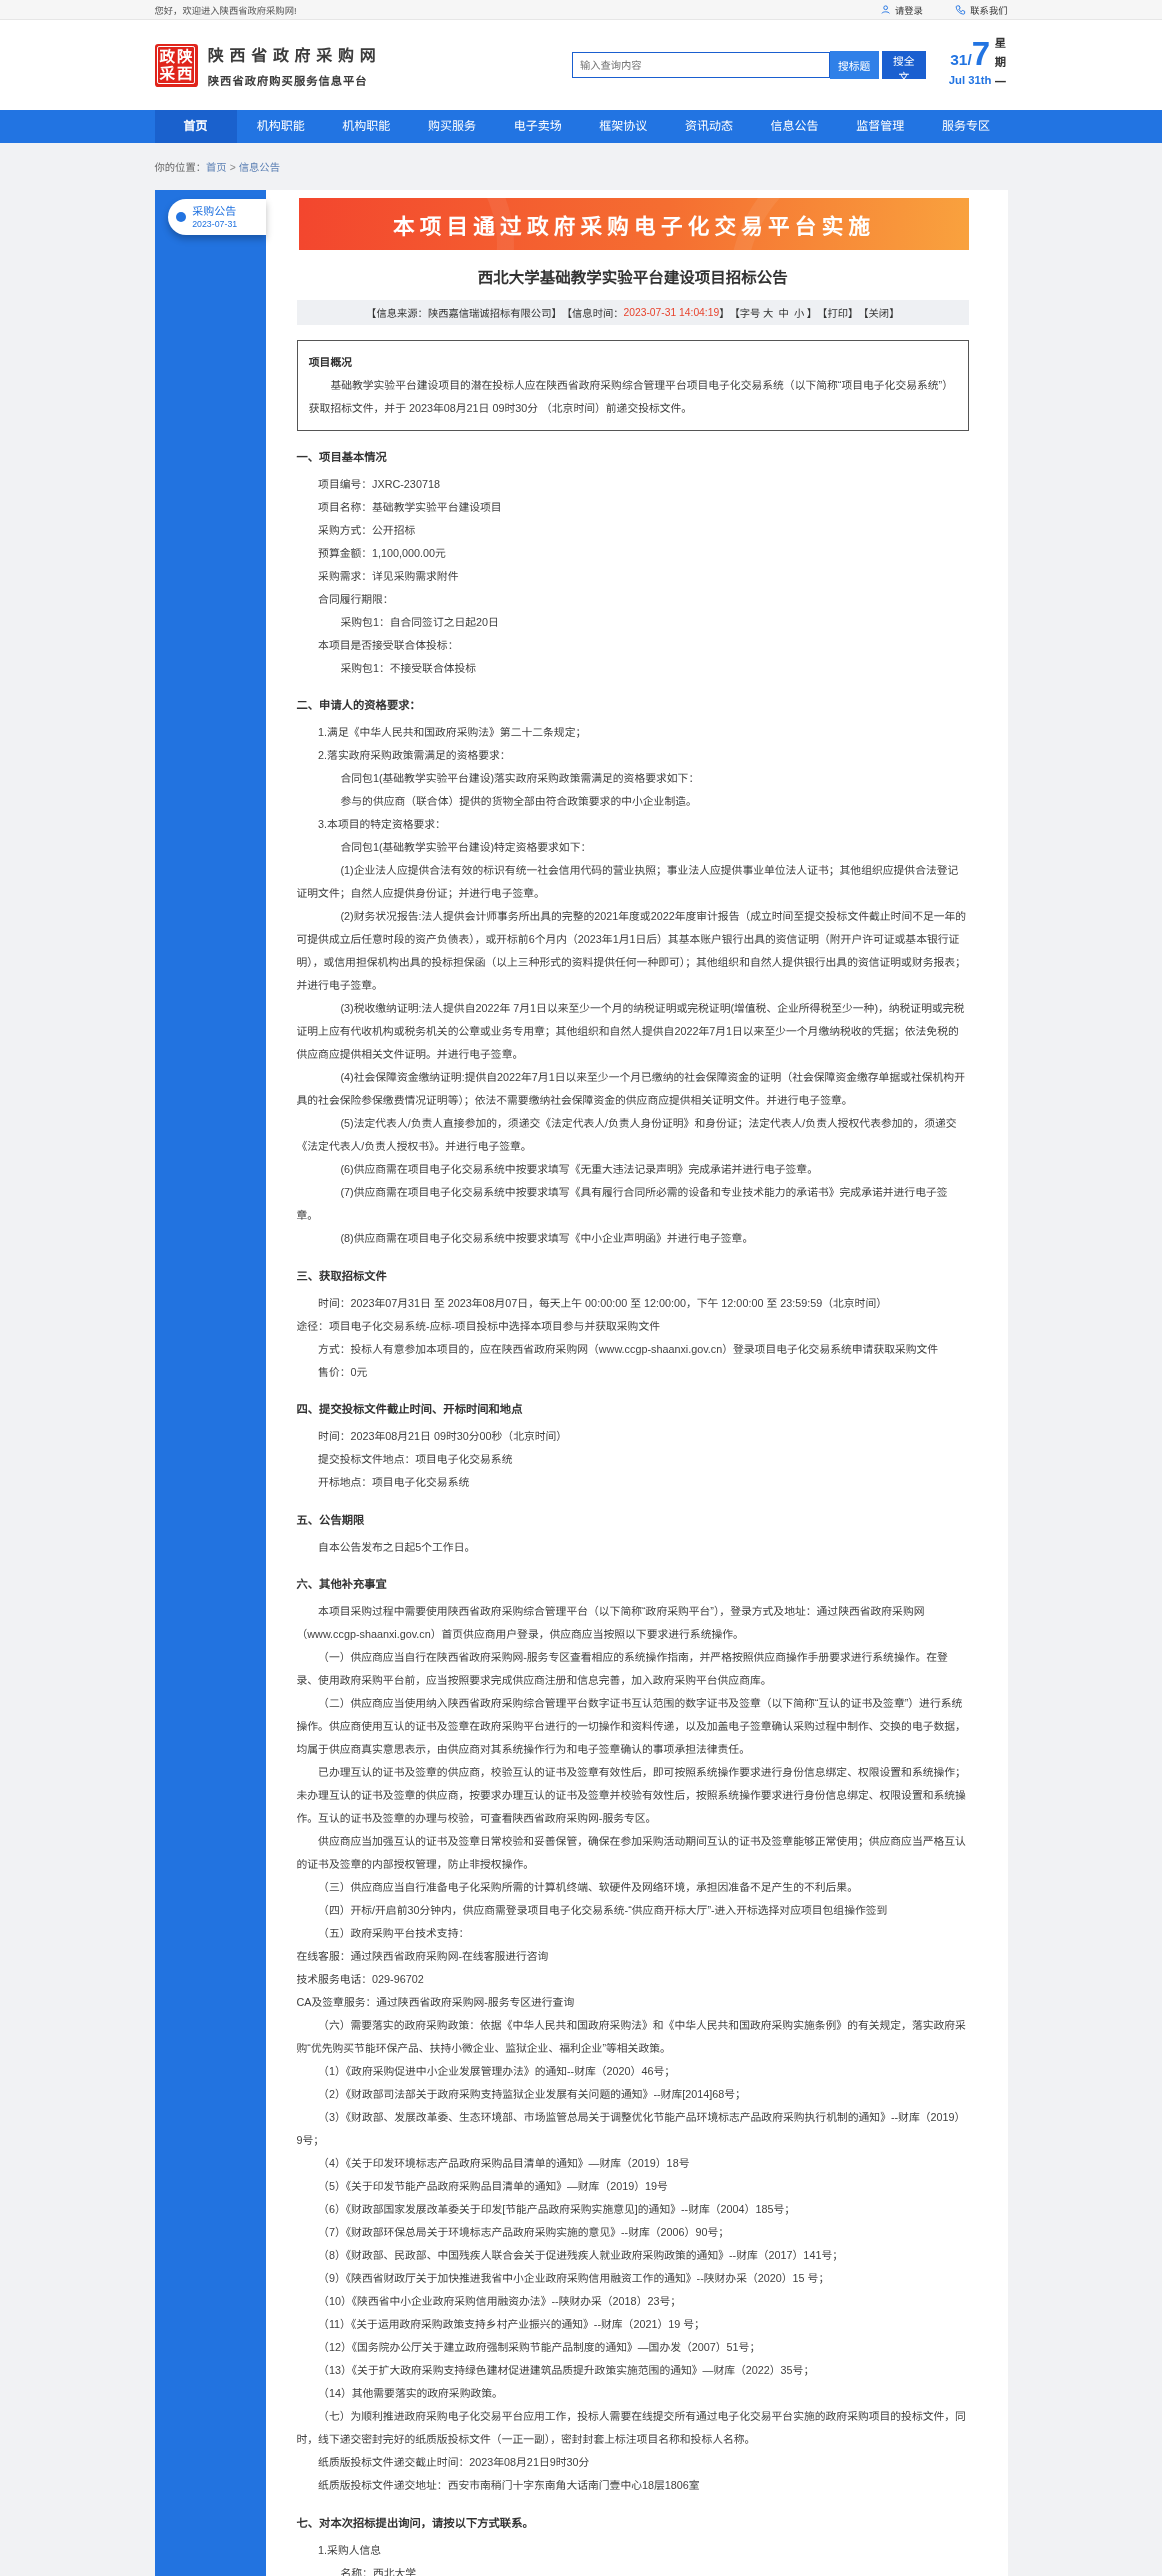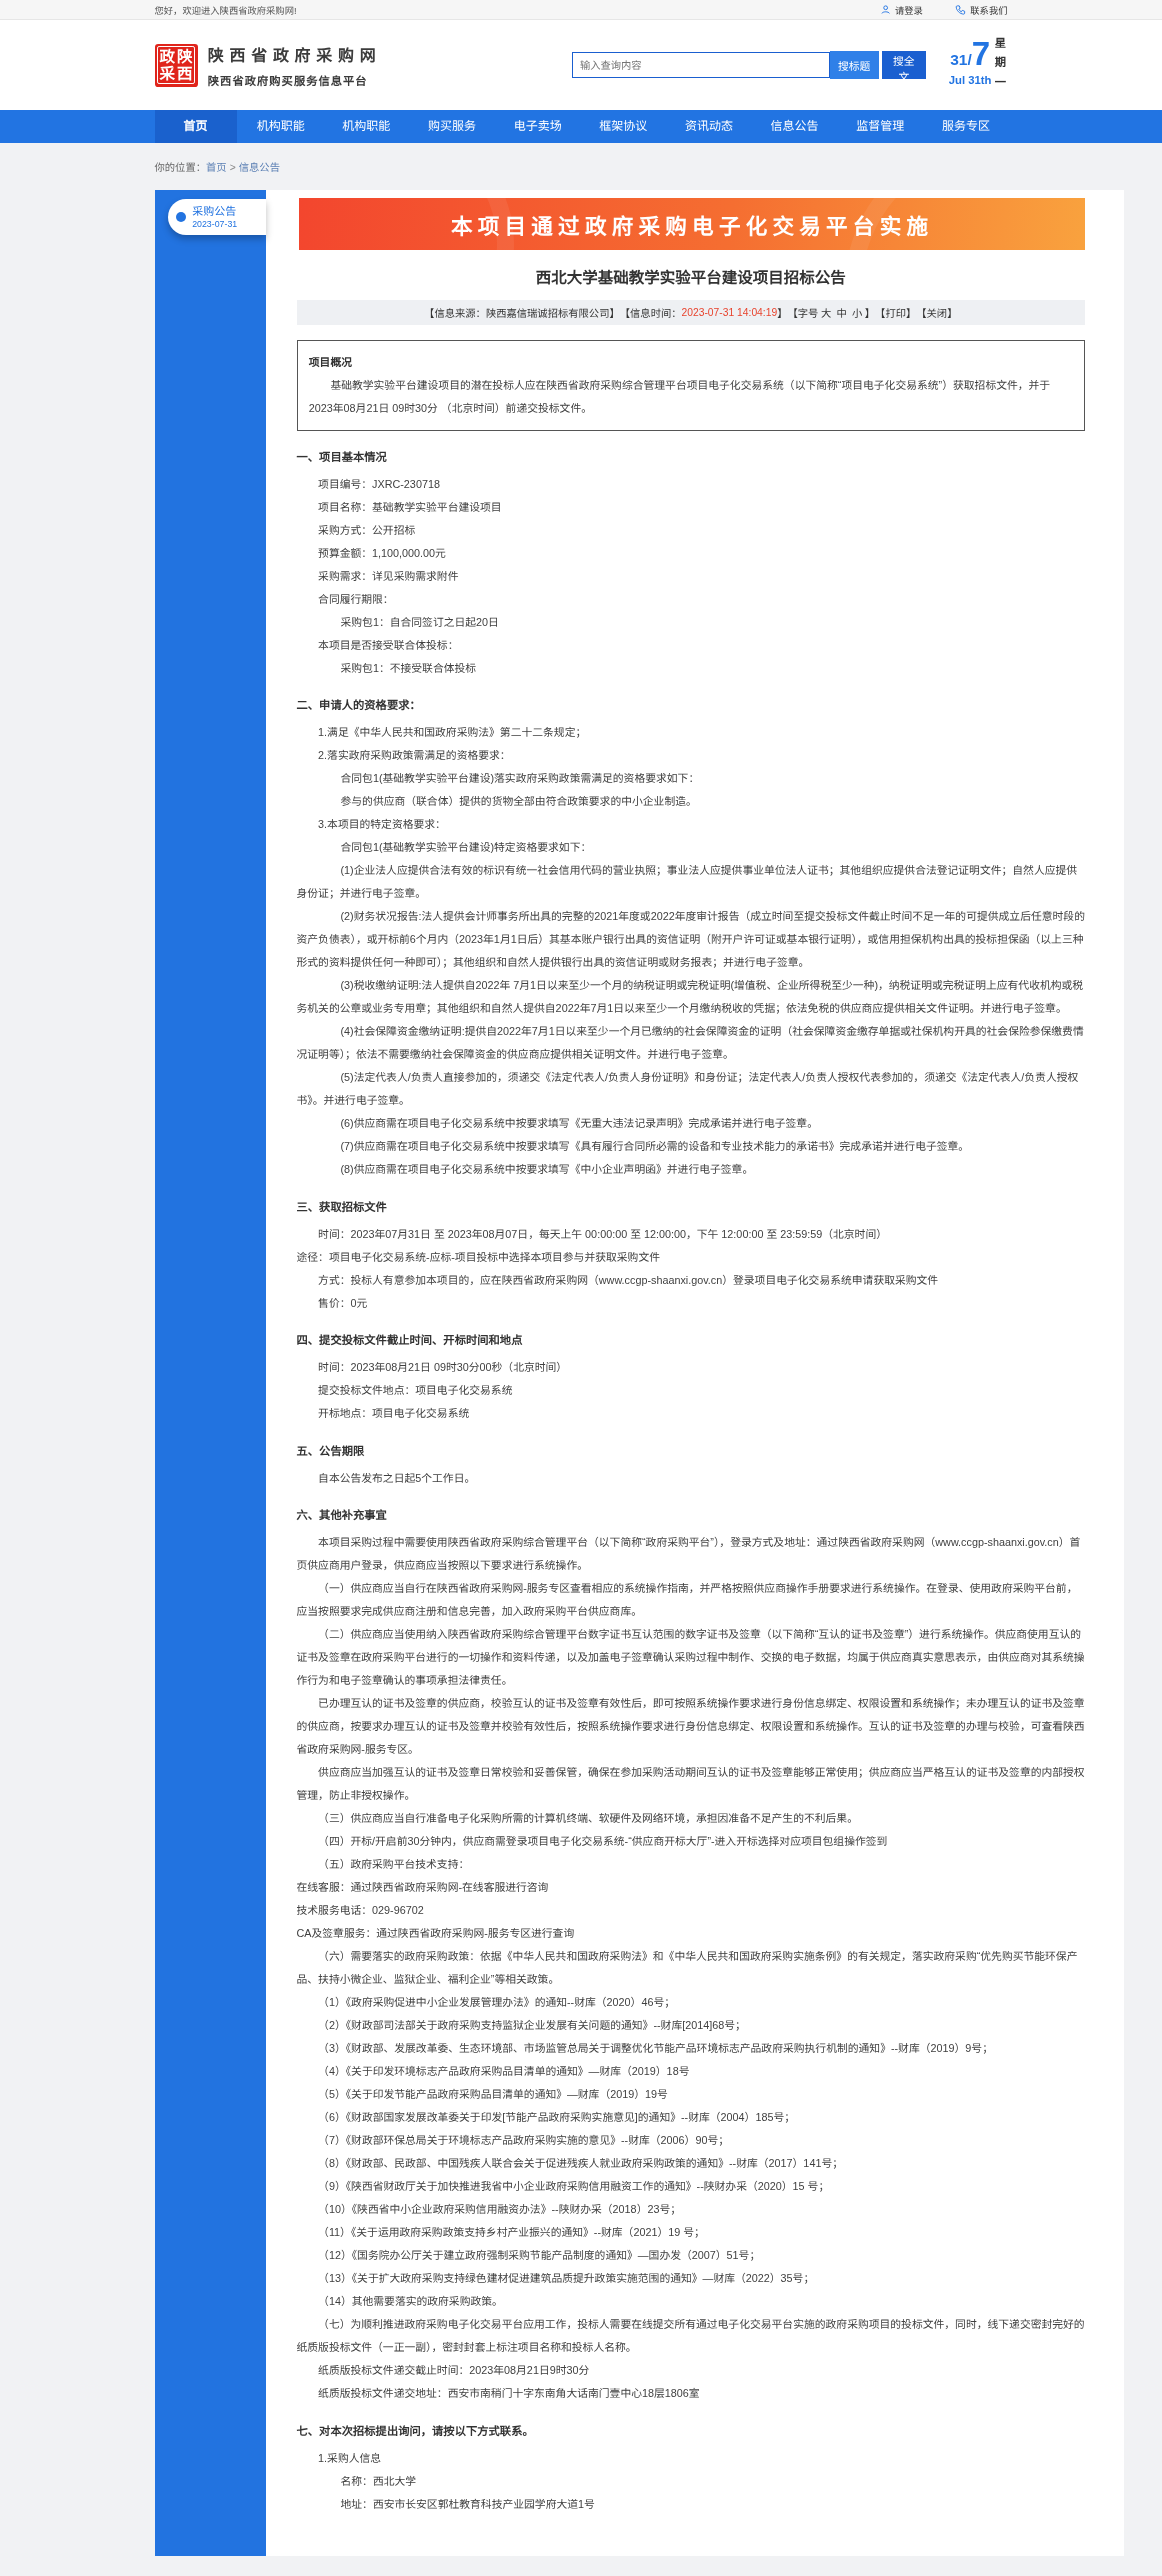--- a/index.html
+++ b/index.html
@@ -61,21 +61,21 @@
   .side { width:111px; background:#2273e0; flex-shrink:0; position:relative; }
   .side-tab { position:absolute; top:8.8px; left:13px; width:98px; height:36px; background:#fff;
               border-radius:18px 0 0 18px; box-shadow:0 4.1px 7.2px rgba(0,0,0,.25);
               display:flex; align-items:center; padding-left:8.2px; cursor:pointer; }
   .side-dot { width:10.3px; height:10.3px; border-radius:50%; background:#2273e0; margin-right:6.2px; flex-shrink:0; }
   .side-t1 { font-size:11px; color:#2273e0; line-height:1.2; }
   .side-t2 { font-size:8.8px; color:#2273e0; margin-top:1px; }
 
   .panel { flex:1; background:#fff; padding:8.2px 39px 40px 31px; }
 
-  .banner { width:786px; height:52px; margin-left:2.6px; position:relative; overflow:hidden;
+  .banner { width:670px; height:52px; margin-left:2.6px; position:relative; overflow:hidden;
             background:linear-gradient(95deg,#f3462e 0%,#f56e31 55%,#f9a23e 100%);
             display:flex; align-items:center; justify-content:center;
             color:#fff; font-size:21.6px; font-weight:bold; letter-spacing:5.2px; }
   .banner::before, .banner::after { content:""; position:absolute; border-radius:50%; border:17.5px solid rgba(255,255,255,.07); }
   .banner::before { width:222px; height:222px; left:-41px; top:-82px; }
   .banner::after  { width:268px; height:268px; right:-62px; top:-62px; }
 
   .article-title { text-align:center; font-size:15.5px; font-weight:bold; color:#333; margin:14.4px 0 0; }
 
   .meta { margin-top:13.4px; background:#eef0f3; height:25px; display:flex; align-items:center; justify-content:center;

